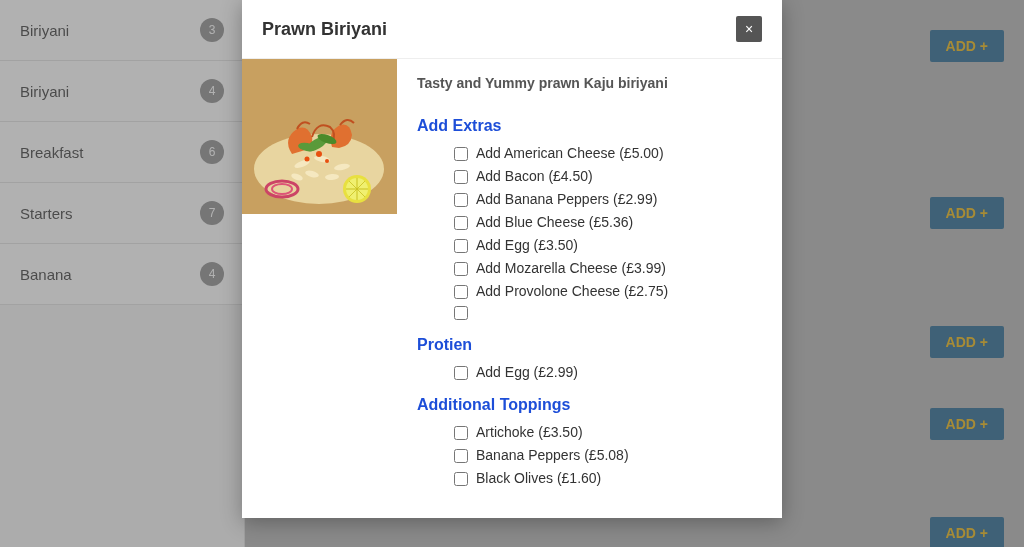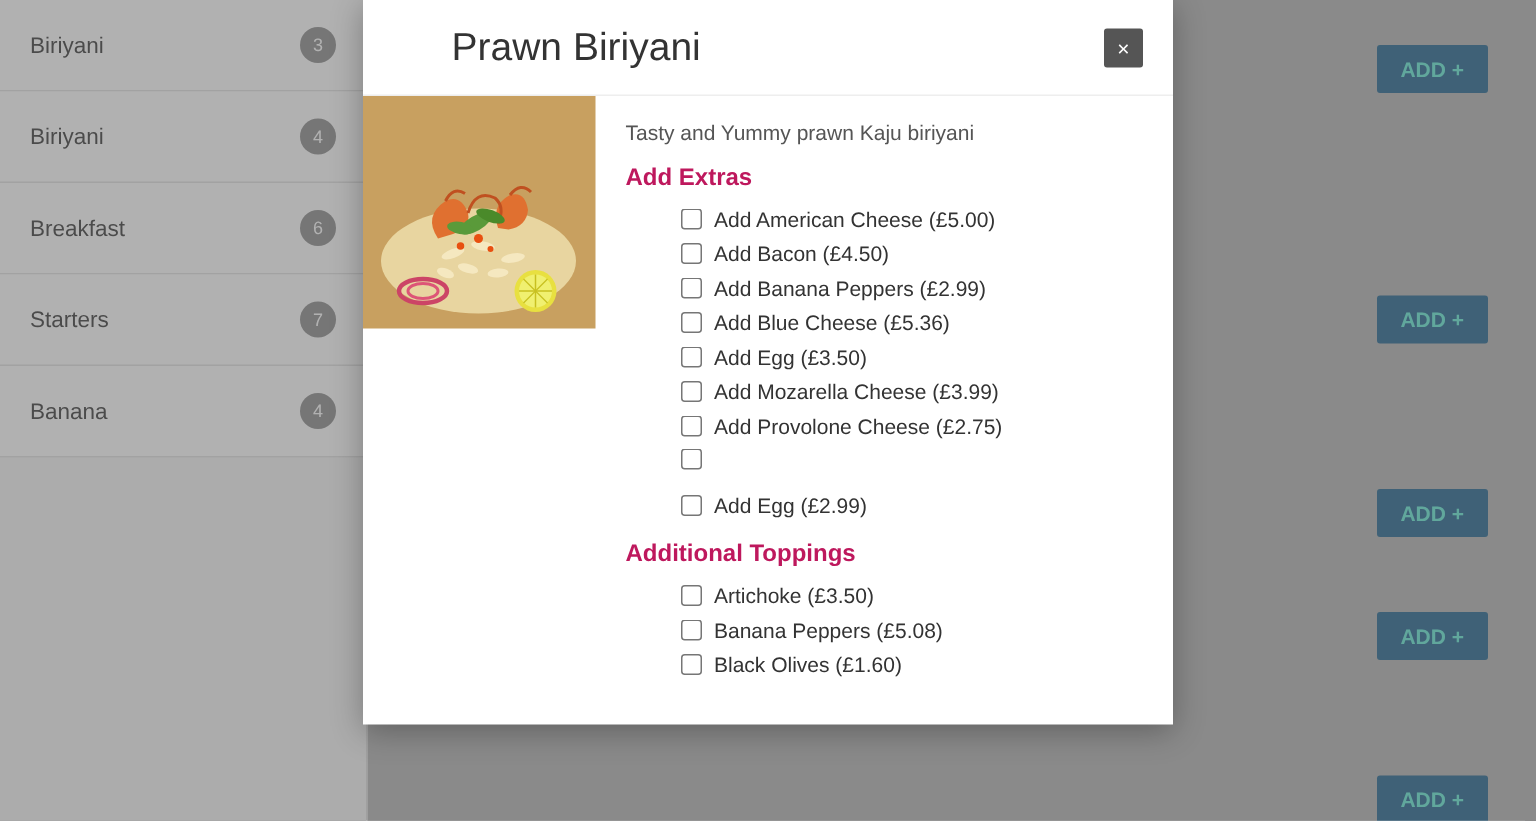--- a/index.html
+++ b/index.html
@@ -42,23 +42,23 @@
       height: 24px;
       display: flex;
       align-items: center;
       justify-content: center;
       font-size: 12px;
     }
 
     
     .bg-add-btn {
       position: absolute;
-      right: 32px;
+      right: 20px;
       background: #1a5f8a;
-      color: #5eead4;
+      color: #eab308;
       border: none;
       padding: 8px 16px;
       font-size: 14px;
       font-weight: bold;
       cursor: pointer;
       border-radius: 2px;
     }
 
     
     .overlay {
@@ -84,24 +84,23 @@
       box-shadow: 0 4px 20px rgba(0,0,0,0.3);
     }
     .modal-header {
       display: flex;
       align-items: center;
       justify-content: space-between;
       padding: 16px 20px;
       border-bottom: 1px solid #eee;
     }
     .modal-title {
-      font-size: 26px;
-      font-weight: normal;
+      font-size: 18px;
+      font-weight: bold;
       color: #333;
-      margin-left: 39px;
     }
     .modal-close {
       background: #555;
       color: #fff;
       border: none;
       width: 26px;
       height: 26px;
       font-size: 14px;
       cursor: pointer;
       display: flex;
@@ -126,31 +125,32 @@
       height: 155px;
     }
 
     .modal-content {
       padding: 16px 20px;
       flex: 1;
     }
     .modal-description {
       font-size: 14px;
       color: #555;
-      margin-bottom: 14px;
+      margin-bottom: 26px;
+      font-weight: bold;
     }
     .section-title {
       font-size: 16px;
       font-weight: bold;
-      color: #be185d;
+      color: #1d4ed8;
       margin-bottom: 10px;
     }
     .checkbox-item {
       display: flex;
-      align-items: center;
+      align-items: flex-end;
       gap: 8px;
       margin-bottom: 7px;
       font-size: 14px;
       color: #333;
       padding-left: 37px;
     }
     .checkbox-item input[type="checkbox"] {
       width: 14px;
       height: 14px;
       cursor: pointer;
@@ -271,20 +271,21 @@
               </label>
               <label class="checkbox-item">
                 <input type="checkbox" style="">
                 <span>Add Provolone Cheese (£2.75)</span>
               </label>
               <label class="checkbox-item">
                 <input type="checkbox" style="">
               </label>
             </div>
             <div class="section-block">
+              <div class="section-title">Protien</div>
               <label class="checkbox-item">
                 <input type="checkbox" style="">
                 <span>Add Egg (£2.99)</span>
               </label>
             </div>
             <div class="section-block">
               <div class="section-title">Additional Toppings</div>
               <label class="checkbox-item">
                 <input type="checkbox" style="">
                 <span>Artichoke (£3.50)</span>

